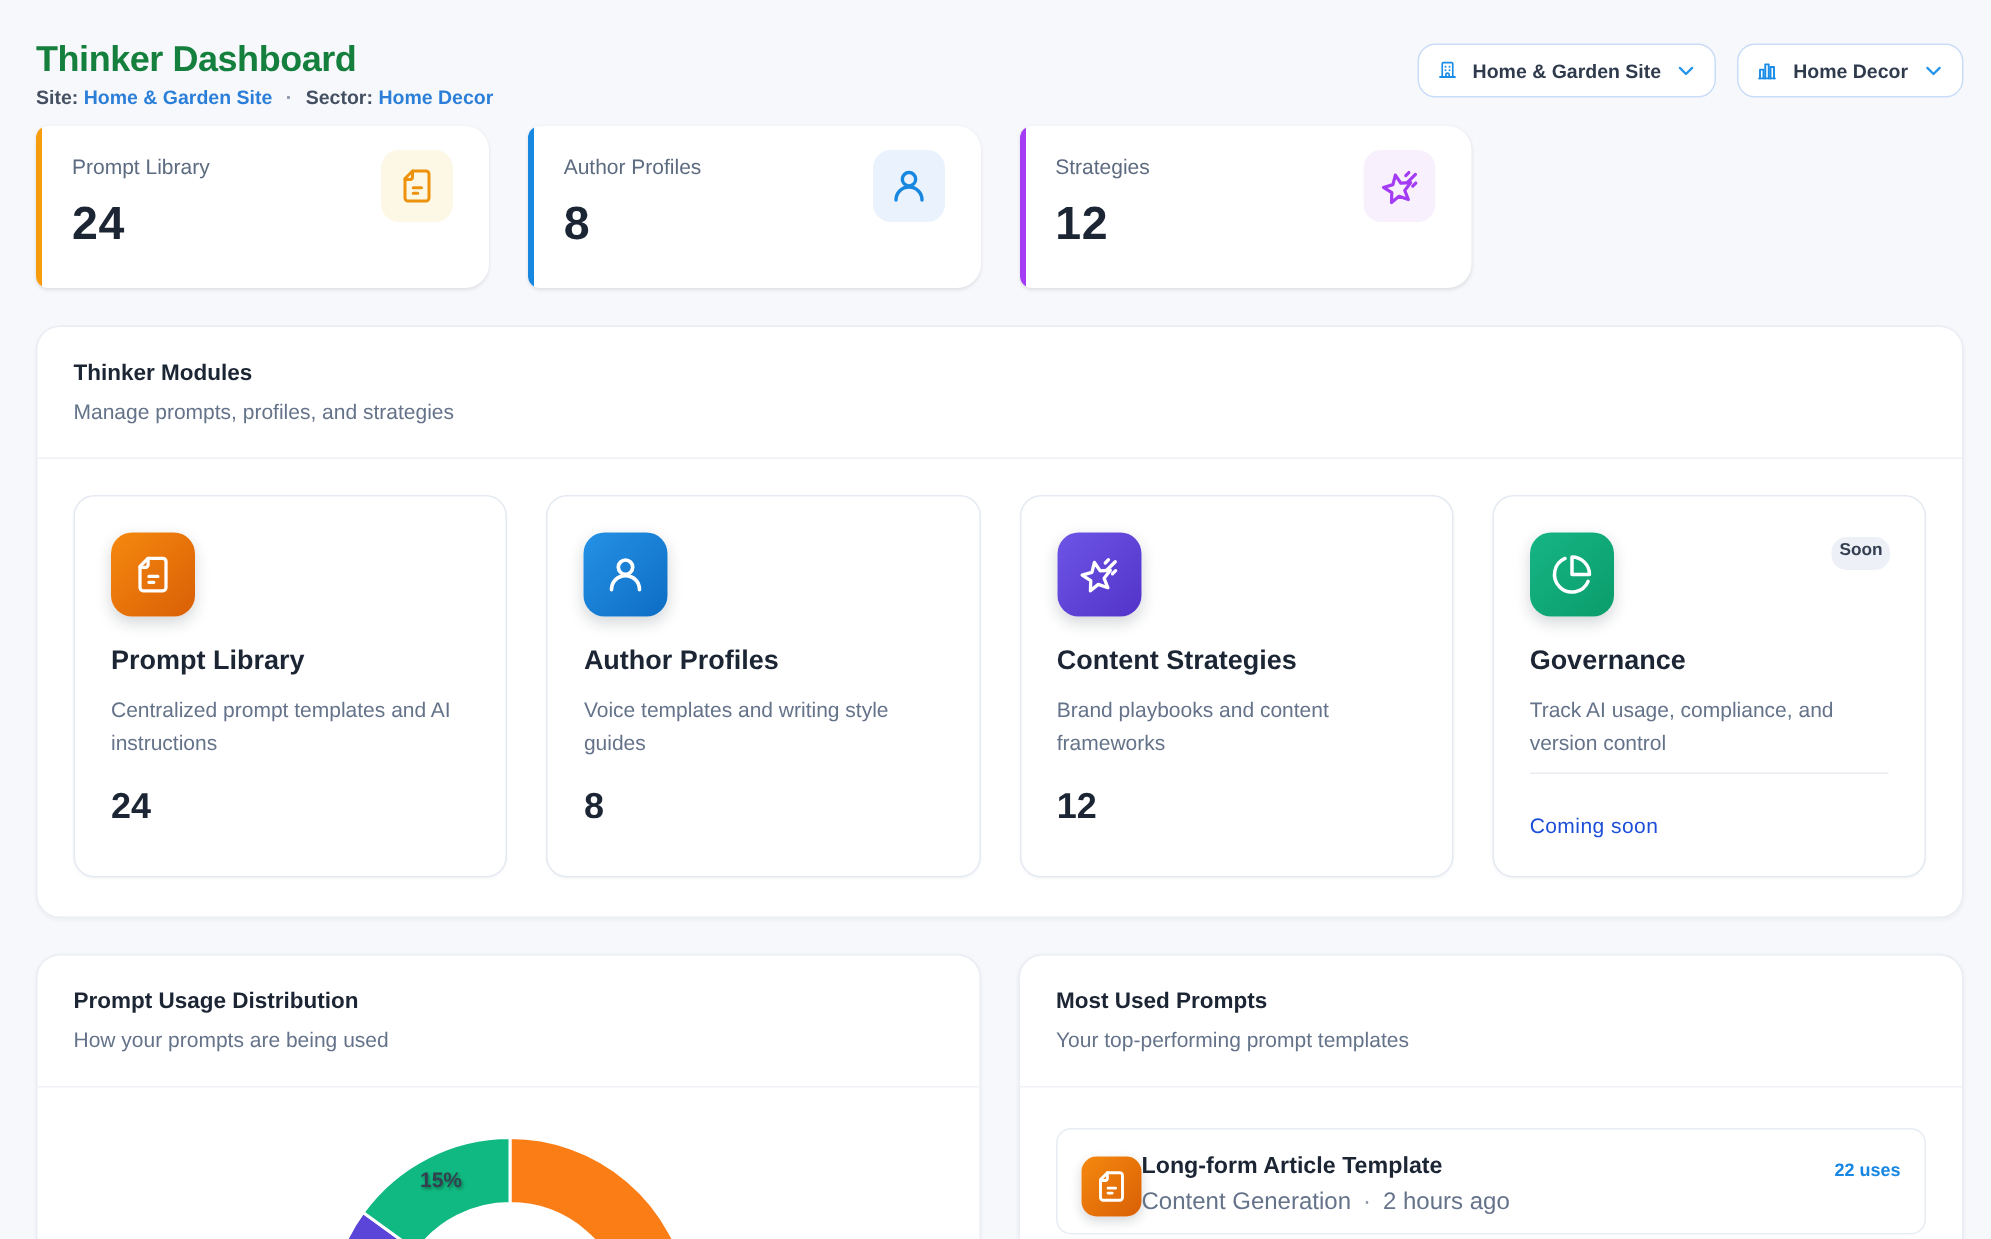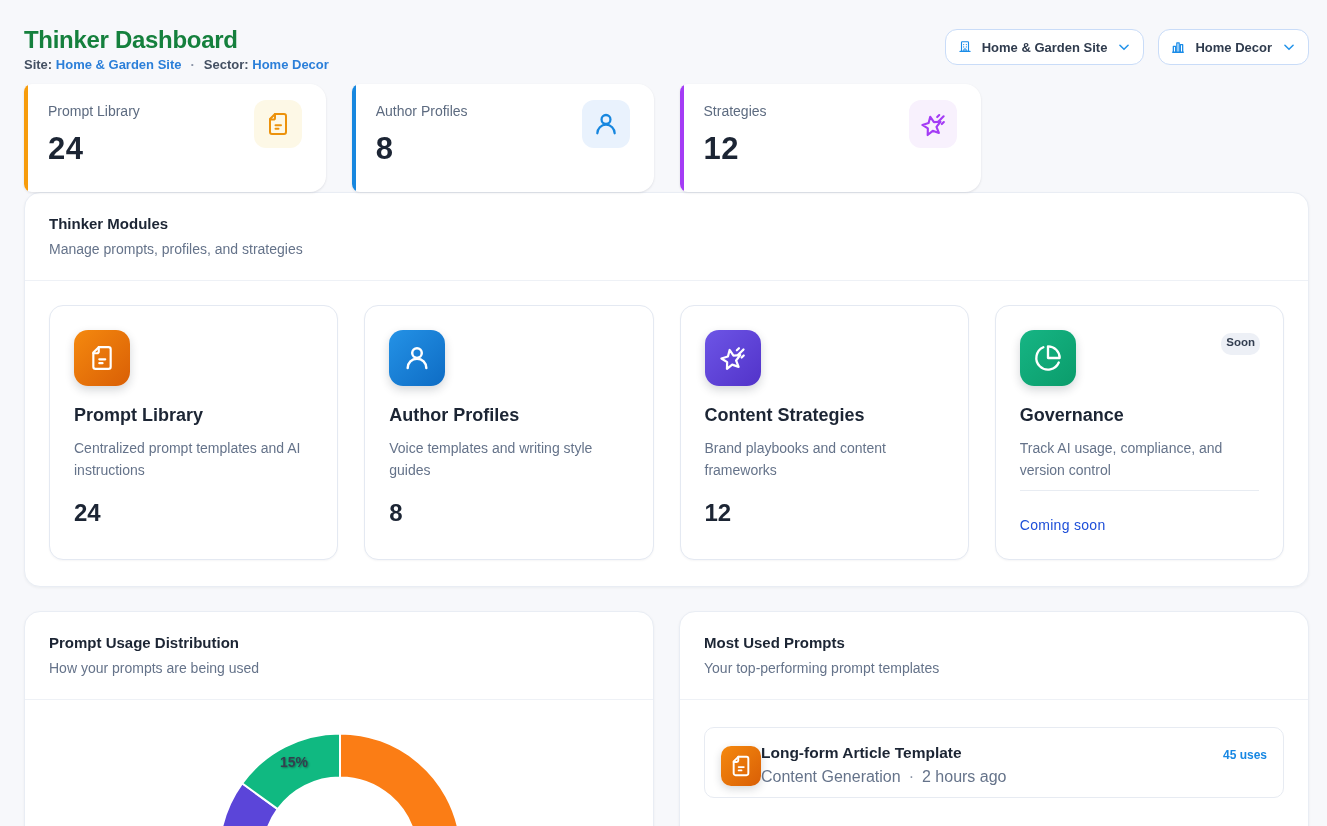--- a/index.html
+++ b/index.html
@@ -43,21 +43,21 @@
 .b-purple { --bc:#a43cf5; }
 .b-green  { --bc:#0fa968; }
 
 
 .bigcard { background:#fff; border-radius:16px; border:1px solid #e9edf4;
   box-shadow:0 1px 3px rgba(23,32,46,.05); }
 .bighead { padding:22px 24px 0 24px; height:88px; border-bottom:1px solid #eef1f6; }
 .bighead h2 { font-size:15px; font-weight:bold; color:#1c2534; }
 .bighead p { font-size:14px; color:#65738a; margin-top:9px; }
 
-.modules { }
+.modules { margin-top:25px; }
 .modgrid { display:grid; grid-template-columns:repeat(4,1fr); gap:26px; padding:24px 24px 26px; }
 .mod { height:255px; background:#fff; border:1px solid #e4e9f2; border-radius:14px; padding:24px; position:relative;
   box-shadow:0 1px 2px rgba(23,32,46,.04); }
 .mod .ico { width:56px; height:56px; border-radius:14px; display:flex; align-items:center; justify-content:center;
   box-shadow:0 4px 10px rgba(23,32,46,.18); }
 .g-orange { background:linear-gradient(135deg,#f5890e,#d95f06); }
 .g-blue   { background:linear-gradient(135deg,#2492e6,#0e6cc4); }
 .g-purple { background:linear-gradient(135deg,#6d55e6,#5233c9); }
 .g-green  { background:linear-gradient(135deg,#16b584,#0b9c6b); }
 .mod h3 { font-size:18px; font-weight:bold; color:#1c2534; margin-top:19px; }
@@ -232,18 +232,18 @@
             <svg width="22" height="22" viewBox="0 0 24 24" fill="none" stroke="#fff" stroke-width="2.1" stroke-linecap="round" stroke-linejoin="round">
                 <path d="M9 2h9a2 2 0 0 1 2 2v16a2 2 0 0 1-2 2H6a2 2 0 0 1-2-2V7z"></path>
                 <path d="M9 2v4a1.6 1.6 0 0 1-1.6 1.6H4"></path>
                 <path d="M9.5 13.2h5.5M9.5 16.8h3"></path>
               </svg>
           </div>
           <div class="pmeta">
             <div class="t">Long-form Article Template</div>
             <div class="s">Content Generation<span class="sep">·</span>2 hours ago</div>
           </div>
-          <div class="uses">45 uses</div>
+          <div class="uses">22 uses</div>
         </div>
       </div>
     </div>
   </div>
 </div>
 
 </body></html>

